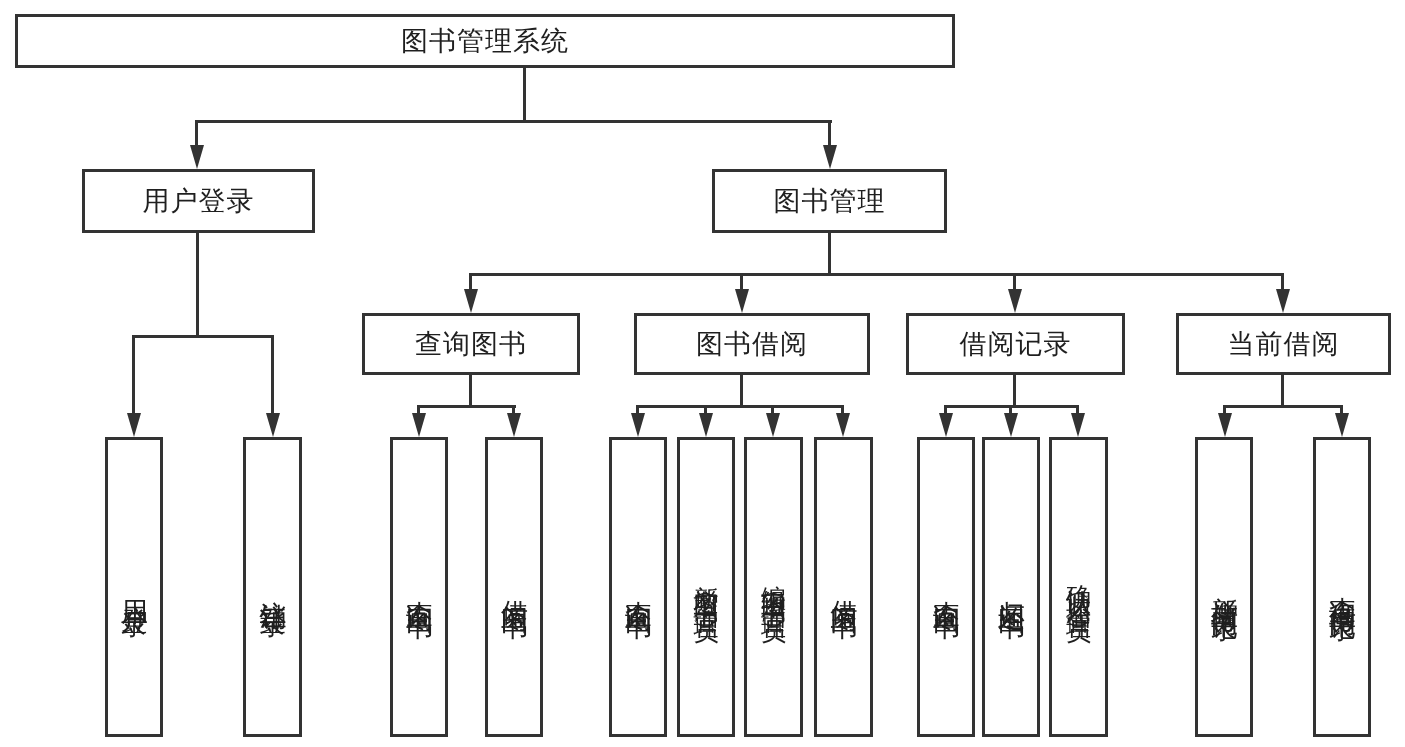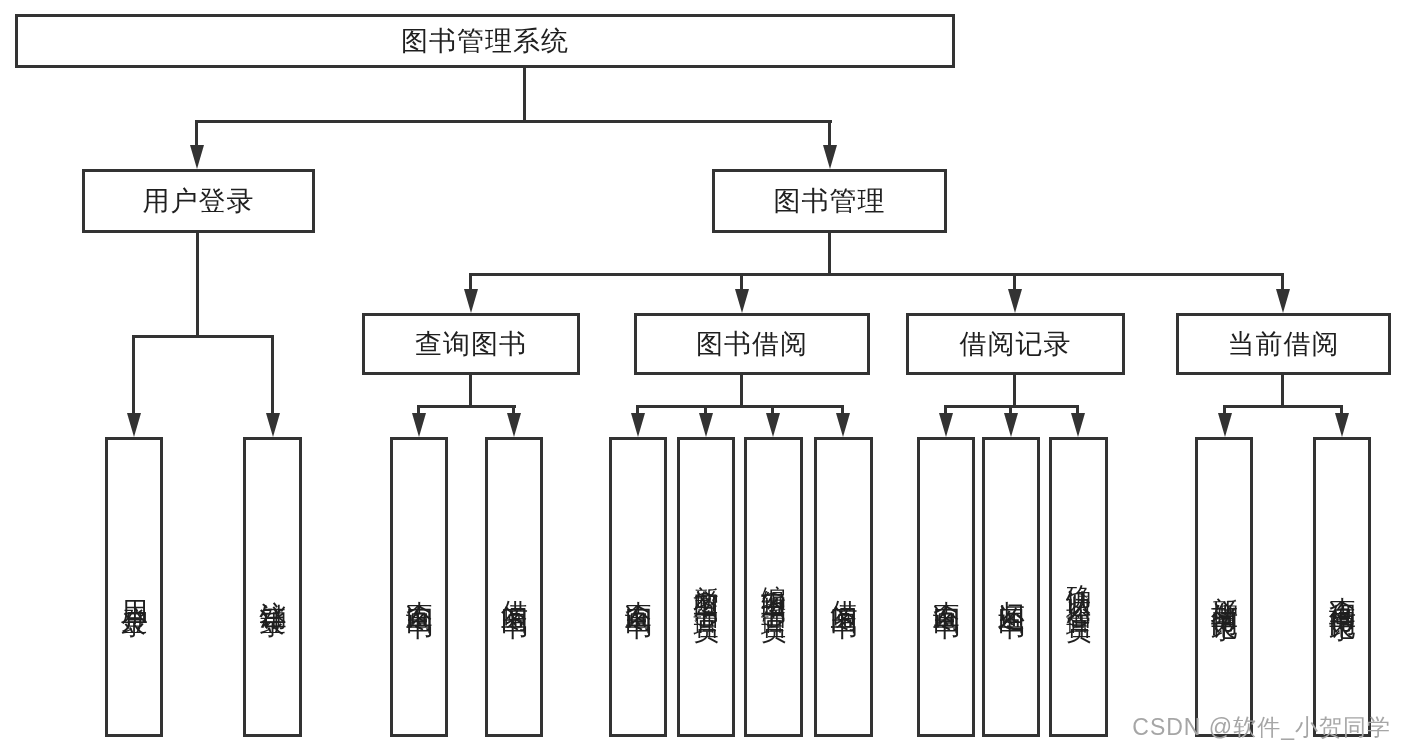--- a/index.html
+++ b/index.html
@@ -185,15 +185,14 @@
     <span class="vlabel long">确认归还（管理员）</span>
   </div>
 
   <div class="box" style="left:1195px; top:437px; width:58px; height:300px;">
     <span class="vlabel">新增借阅记录</span>
   </div>
   <div class="box" style="left:1313px; top:437px; width:58px; height:300px;">
     <span class="vlabel">查询借阅记录</span>
   </div>
 
-  <div class="watermark">CSDN @软件_小贺同学</div>
 
 </div>
 
 </body></html>

